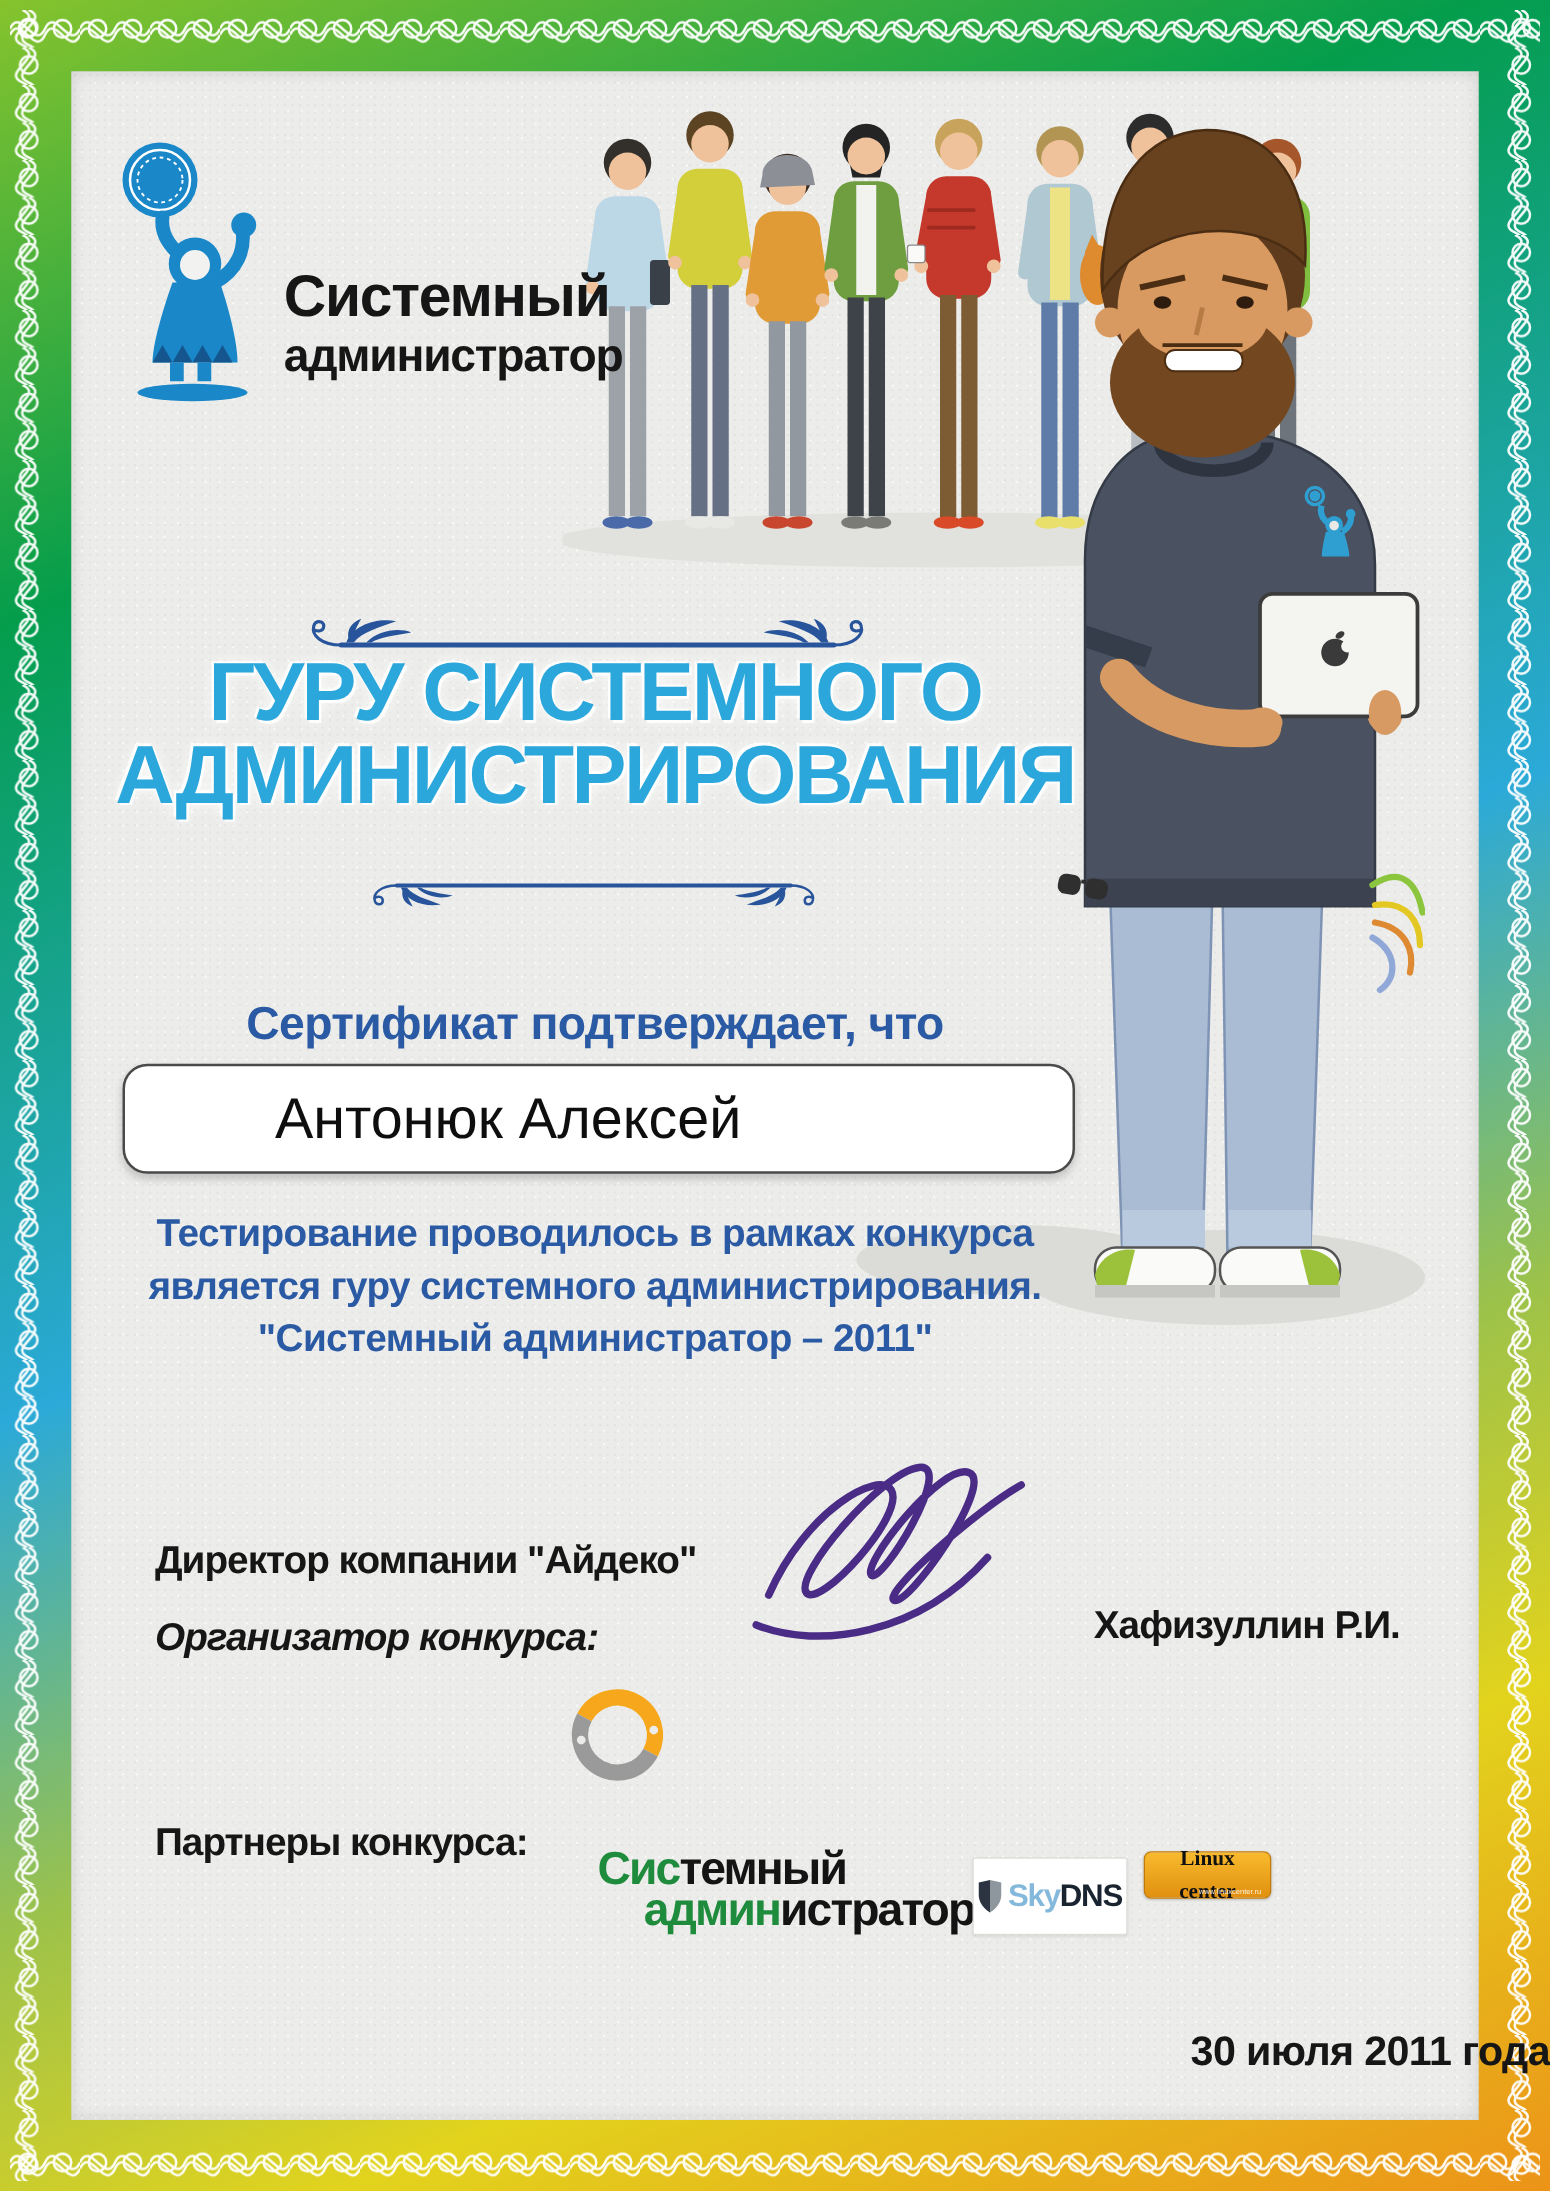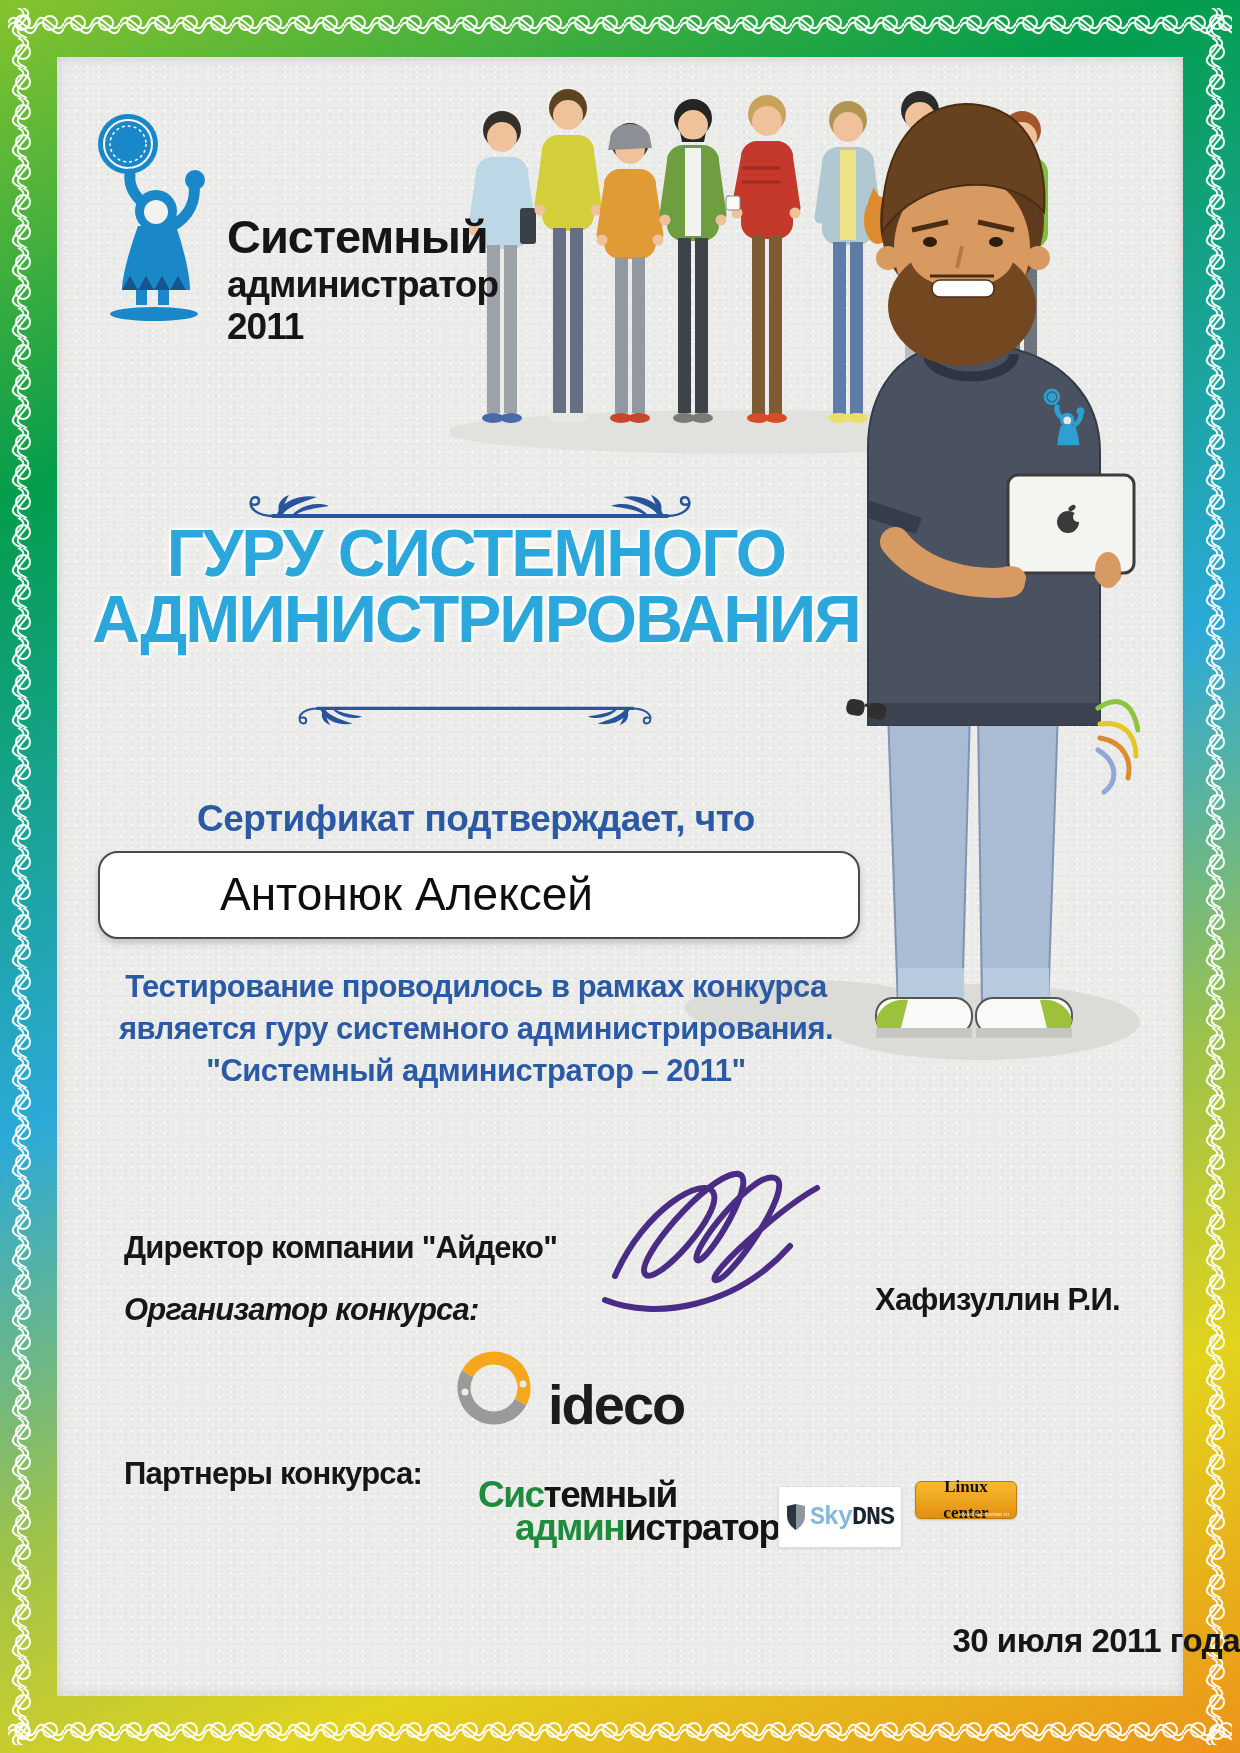--- a/index.html
+++ b/index.html
@@ -25,21 +25,21 @@
   .namebox{left:98px;top:851px;width:758px;height:84px;background:#fff;border:2px solid #4A4A4A;border-radius:20px;
            box-shadow:0 4px 7px rgba(0,0,0,0.18);}
   .namebox span{position:absolute;left:80px;top:0;line-height:82px;font-size:46px;color:#0E0E0E;margin-left:40px;}
   .statement{left:96px;top:966px;width:760px;text-align:center;font-weight:bold;font-size:31px;line-height:42px;
              color:#2B5AA4;letter-spacing:-0.5px;}
   .blabel{font-weight:bold;font-size:31px;color:#161616;letter-spacing:-0.8px;}
   .ideco-word{font-weight:bold;font-size:56px;color:#1C1C1C;letter-spacing:-2px;}
   .mag{font-weight:bold;letter-spacing:-1.5px;line-height:1;font-size:37px;color:#141414;}
   .mag .grn{color:#1E8C3C;}
   .skydns{left:778px;top:1486px;width:122px;height:60px;background:#fff;border:1px solid #DDDDDA;border-radius:2px;
-          display:flex;align-items:center;justify-content:center;gap:4px;box-shadow:0 1px 3px rgba(0,0,0,.08);font-family:Liberation Mono, monospace;}
+          display:flex;align-items:center;justify-content:center;gap:4px;box-shadow:0 1px 3px rgba(0,0,0,.08);}
   .skydns .sky{color:#85B9DC;font-weight:bold;font-size:25px;letter-spacing:-1px;}
   .skydns .dns{color:#1A2430;font-weight:bold;font-size:25px;letter-spacing:-1px;}
   .linuxc{left:915px;top:1481px;width:100px;height:36px;border-radius:6px;
           background:linear-gradient(#F8BA2E,#E1900F);border:1px solid #C07B0A;
           display:flex;align-items:center;justify-content:center;gap:3px;box-shadow:0 1px 2px rgba(0,0,0,.2);flex-direction:column;}
   .linuxc .lx{font-family:"Liberation Serif","DejaVu Serif",serif;font-weight:bold;font-size:17px;color:#111;}
   .linuxc .cap{position:absolute;right:7px;bottom:1px;font-size:6px;color:rgba(255,255,255,.85);}
   .date{left:0;top:1622px;width:1240px;text-align:right;font-weight:bold;font-size:33px;color:#161616;letter-spacing:-0.5px;}
 </style>
 </head>
@@ -284,21 +284,20 @@
     <circle cx="64" cy="103" r="21" fill="#1A87C8"></circle>
     <circle cx="64" cy="104" r="12" fill="#F2F2F0"></circle>
     <path d="M46,118 L84,118 C94,148 98,170 98,182 L30,182 C30,170 36,146 46,118 Z" fill="#1A87C8"></path>
     <path d="M30,182 L38,168 L46,182 L54,168 L62,182 L70,168 L78,182 L86,168 L94,182 Z" fill="#15568F"></path>
     <rect x="44" y="182" width="11" height="15" fill="#1A87C8"></rect>
       <rect x="66" y="182" width="11" height="15" fill="#1A87C8"></rect>
   </svg>
   <div class="abs logo-text">
     <div class="logo-l1">Системный</div>
     <div class="logo-l2">администратор</div>
-    <div class="logo-l3">2011</div>
   </div>
 
   <svg class="abs" style="left:245px;top:494px;" width="450" height="40" viewBox="0 0 450 40">
     <g id="flr" fill="#27549B">
       <rect x="26" y="20" width="398" height="4" rx="2"></rect>
       <g id="flrEnd">
         <path d="M28,22 C12,22 4,14 6,7 C7,2 14,2 14,7 C14,11 9,12 5,9" fill="none" stroke="#27549B" stroke-width="2.5"></path>
         <path d="M32,20 C38,6 56,0 72,3 C58,8 44,12 38,20 Z"></path>
         <path d="M48,20 C58,10 74,8 84,12 C72,14 58,16 52,20 Z"></path>
         <path d="M34,18 C32,10 36,4 44,1 C40,8 38,12 38,18 Z"></path>
@@ -338,21 +337,20 @@
 
   <div class="abs blabel" style="left:124px;top:1292px;font-style:italic;">Организатор конкурса:</div>
   <svg class="abs" style="left:452px;top:1346px;" width="84" height="84" viewBox="0 0 84 84">
     <g transform="rotate(28 42 42)" fill="none" stroke-width="13">
       <path d="M12,42 A30,30 0 0 1 72,42" stroke="#F6A71B"></path>
       <path d="M72,42 A30,30 0 0 1 12,42" stroke="#9A9A9A"></path>
     </g>
     <circle cx="13" cy="46" r="3.5" fill="#ECECEA"></circle>
       <circle cx="71" cy="38" r="3.5" fill="#ECECEA"></circle>
   </svg>
-  <div class="abs ideco-word" style="left:548px;top:1372px;">ideco</div>
 
   <div class="abs blabel" style="left:124px;top:1456px;">Партнеры конкурса:</div>
   <div class="abs" style="left:478px;top:1476px;">
     <div class="mag"><span class="grn">Сис</span><span>темный</span></div>
     <div class="mag" style="margin-left:37px;margin-top:-4px;"><span class="grn">админ</span><span>истратор</span></div>
   </div>
   <div class="abs skydns">
     <svg width="20" height="27" viewBox="0 0 20 27">
       <path d="M1,2 L10,0 L10,26 C10,26 1,21 1,12 Z" fill="#2B3440"></path>
       <path d="M19,2 L10,0 L10,26 C10,26 19,21 19,12 Z" fill="#8E979E"></path>

